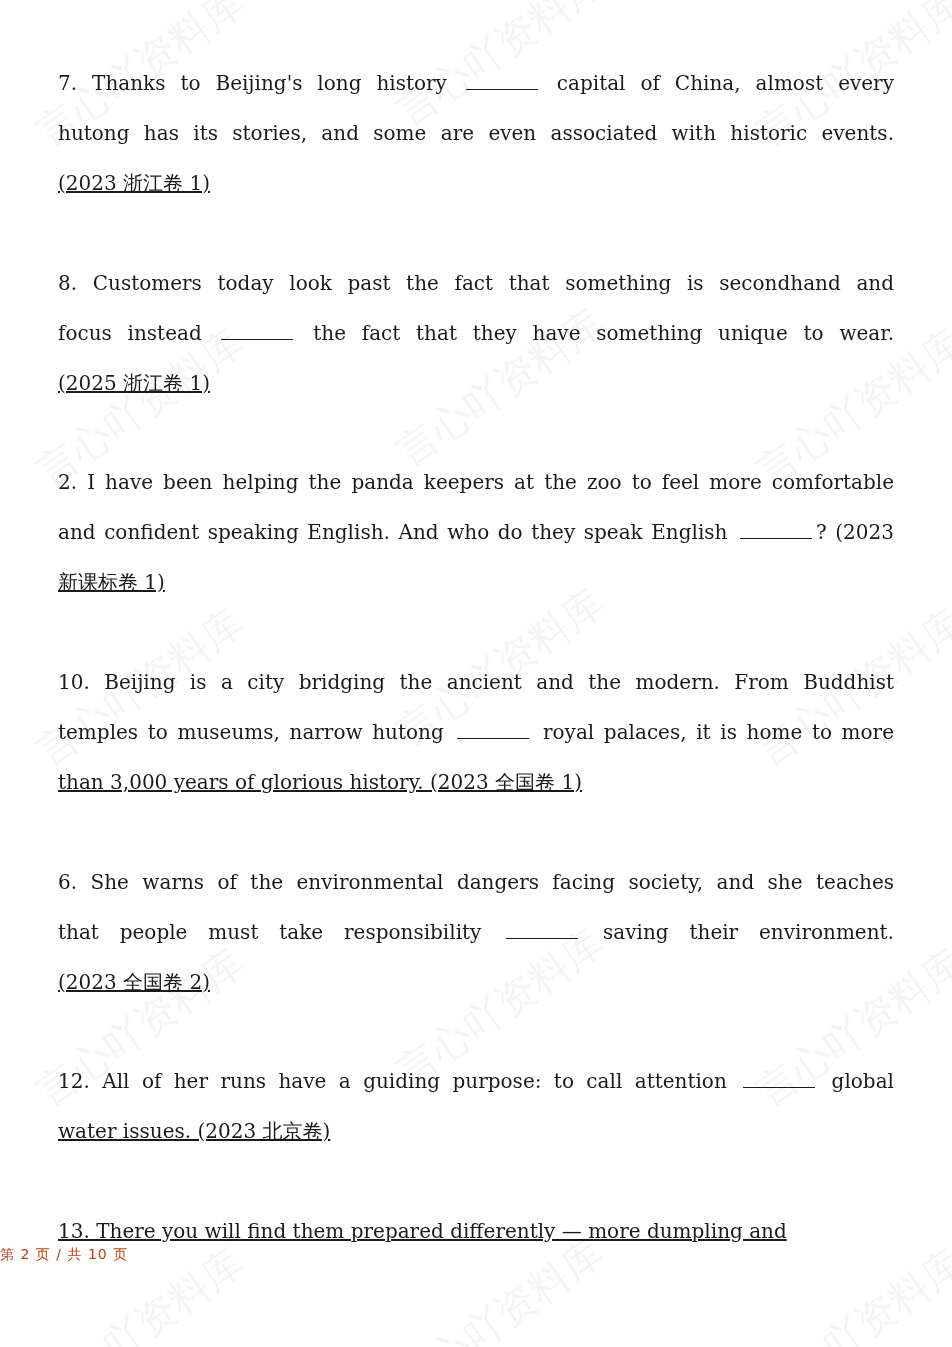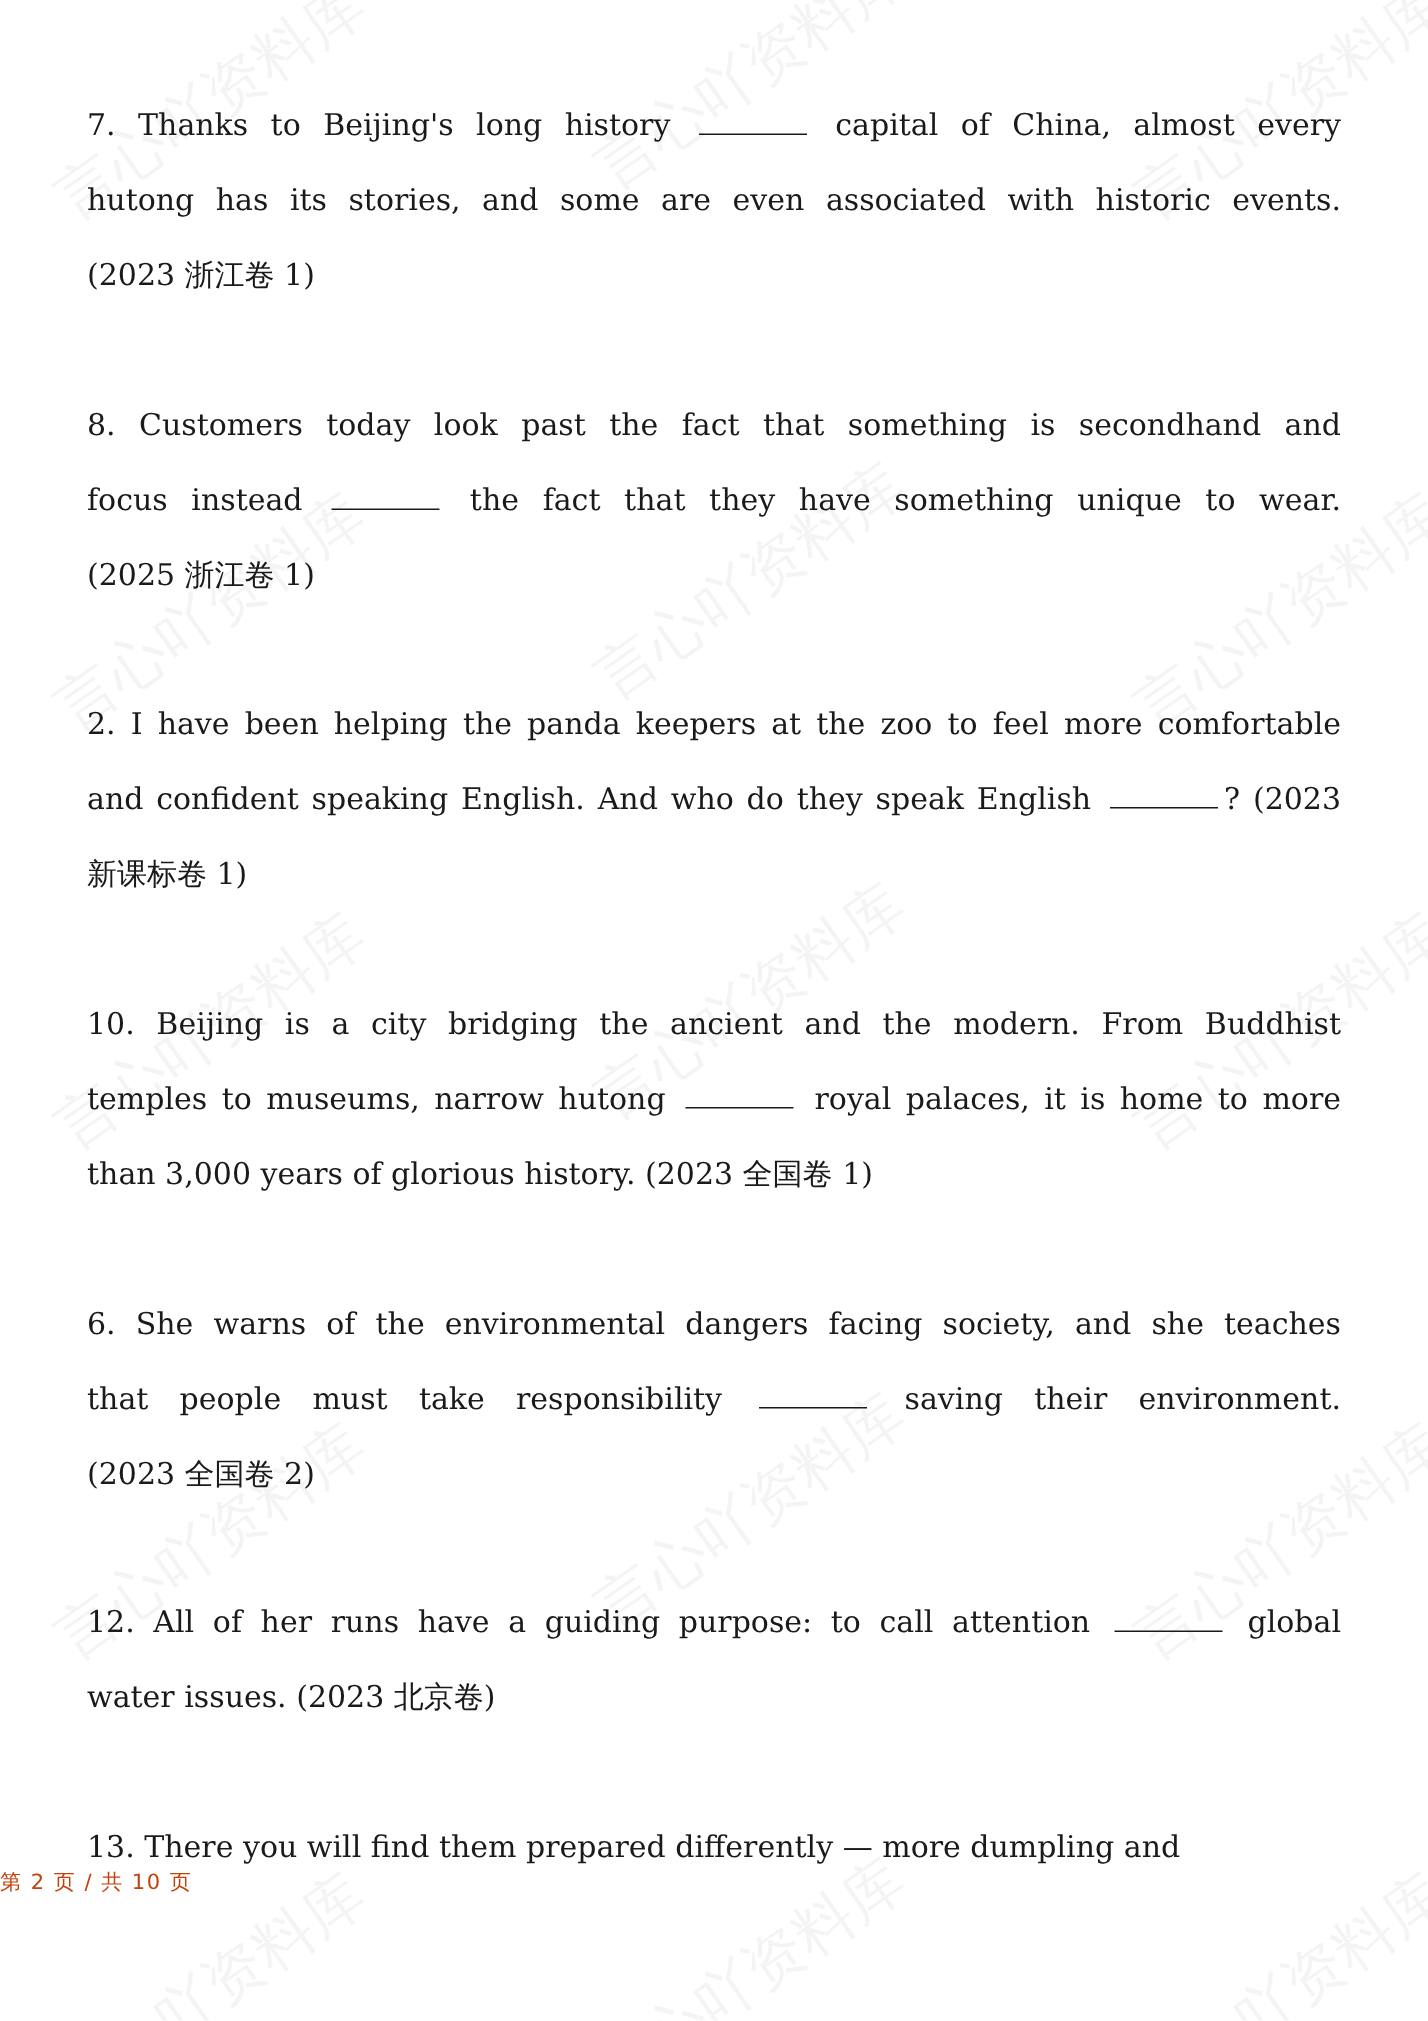--- a/index.html
+++ b/index.html
@@ -5,21 +5,21 @@
   html, body { margin: 0; padding: 0; background: #ffffff; }
   body { width: 952px; height: 1347px; position: relative; overflow: hidden;
          font-family: "DejaVu Serif", "Liberation Serif", serif; color: #1a1a1a; }
   .page { position: absolute; left: 0; top: 0; width: 952px; height: 1347px; }
   .watermark { position: absolute; font-size: 40px; color: rgba(0,0,0,0.045);
                transform: rotate(-35deg); white-space: nowrap; pointer-events: none;
                font-family: "DejaVu Sans", sans-serif; }
   .q { position: absolute; left: 58px; width: 836px; font-size: 20px;
        line-height: 50px; text-align: justify; text-align-last: left; }
   .q p { margin: 0; text-align: justify; text-align-last: justify; }
-  .q p.last { text-align-last: left; }
+  .q p.last { text-align-last: left; text-decoration: underline; }
   .blank { display: inline-block; width: 72px; border-bottom: 1.5px solid #1a1a1a;
            height: 18px; vertical-align: baseline; margin: 0 4px; }
   .footer { position: absolute; top: 1246px; left: 0; width: 821px; 
             font-size: 14px; font-family: "DejaVu Sans", sans-serif; color: #c2410c; letter-spacing: 1px; }
 </style>
 </head>
 <body>
 
 <div class="page">
   <div id="wm-layer">

